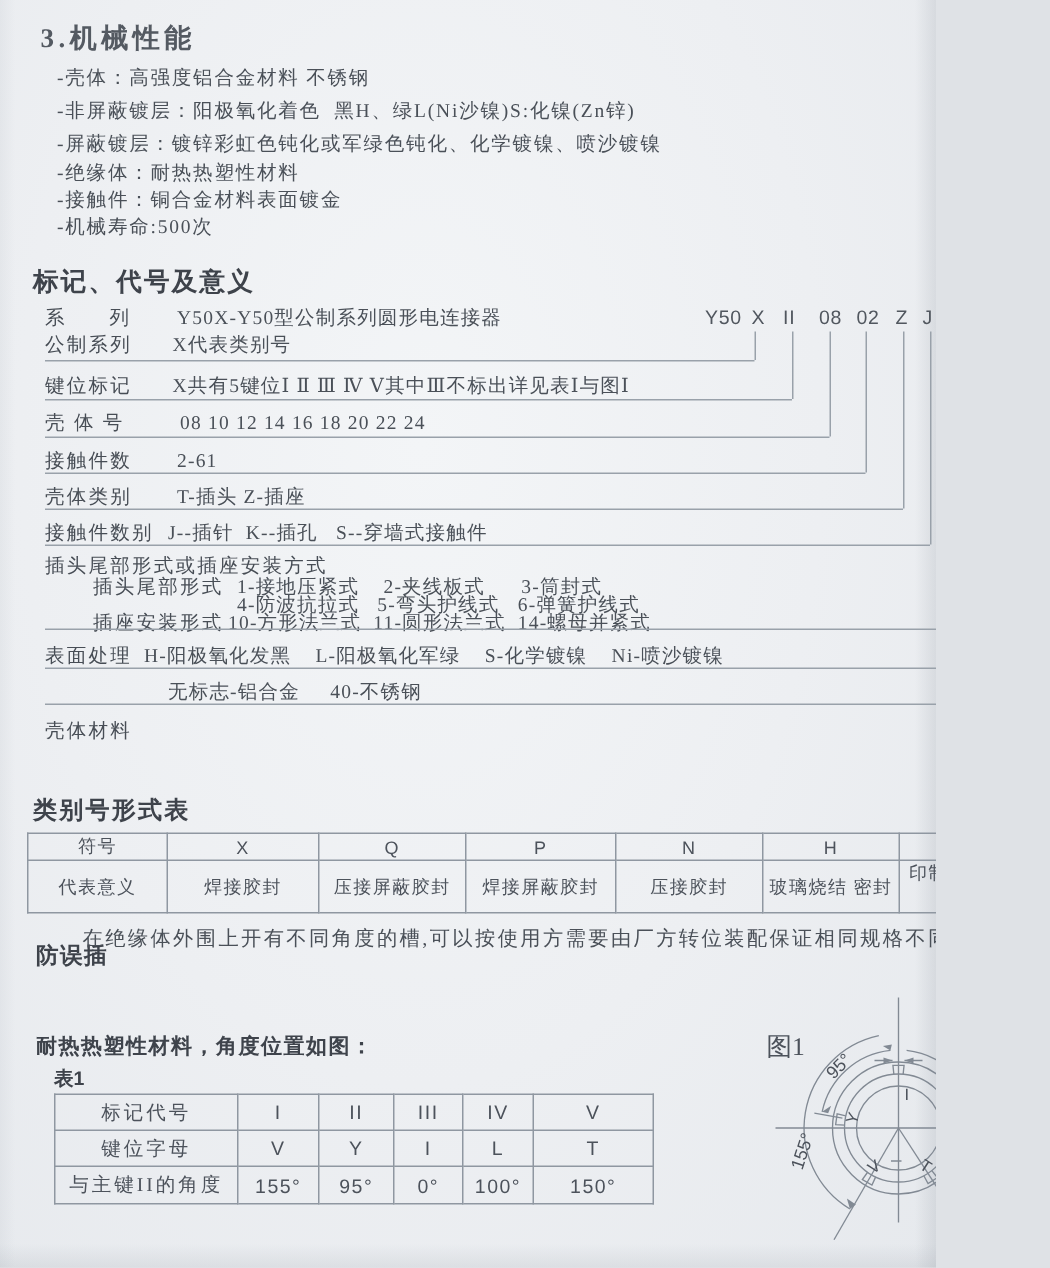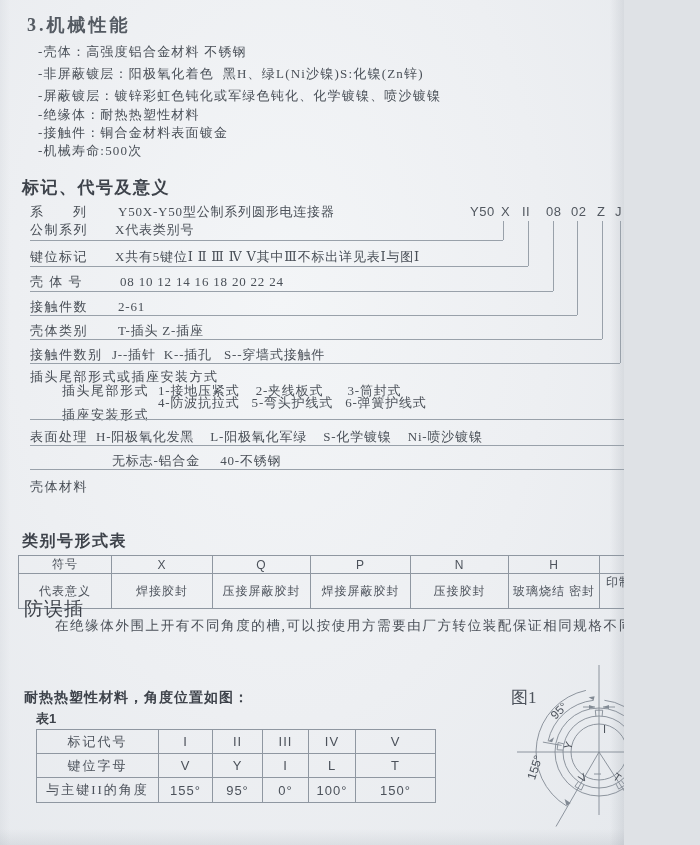--- a/index.html
+++ b/index.html
@@ -11,21 +11,21 @@
       linear-gradient(to left, rgba(130,138,148,.18) 0px, rgba(130,138,148,0) 14px),
       linear-gradient(to top, rgba(130,138,148,.14) 0px, rgba(130,138,148,0) 16px),
       radial-gradient(ellipse at 45% 35%, #f3f5f7 0%, #edeff2 55%, #e6e9ed 100%);
     font-family:"Liberation Serif","DejaVu Serif",serif;
     color:#4a5058;
   }
   .abs{position:absolute;line-height:1.25;white-space:pre;}
   .sans{font-family:"Liberation Sans","DejaVu Sans",sans-serif;}
   .h1{font-size:17px;font-weight:700;color:#3e434b;letter-spacing:1.5px;}
   .h2{font-size:16px;font-weight:700;color:#3e434b;letter-spacing:1.5px;}
-  .h3{font-size:19px;font-weight:400;color:#3e434b;letter-spacing:1px;}
+  .h3{font-size:15px;font-weight:700;color:#3e434b;letter-spacing:1px;margin-top:32px;}
   .body13{font-size:13px;letter-spacing:1.2px;color:#4a5058;}
   .rowlab{font-size:13px;letter-spacing:1.5px;color:#474d55;}
   .rowval{font-size:13px;letter-spacing:0.8px;color:#4a5058;}
   .codepart{font-size:13px;color:#51575f;font-family:"Liberation Sans","DejaVu Sans",sans-serif;letter-spacing:0.5px;}
   .rl{position:absolute;left:30px;border-top:1px solid #99a1aa;height:0;}
   .vl{position:absolute;width:0;border-left:1px solid #99a1aa;}
   table{border-collapse:collapse;table-layout:fixed;border-radius:23px;}
   .tbl td{border:1px solid #8f97a1;text-align:center;vertical-align:middle;
           font-size:12px;color:#4c525b;letter-spacing:1px;padding:0;}
   .tbl1 td{border:1px solid #8f97a1;text-align:center;vertical-align:middle;
@@ -76,20 +76,21 @@
   <div class="abs rowval" style="left:118px;top:323px;">T-插头 Z-插座</div>
 
   <div class="abs rowlab" style="left:30px;top:347px;">接触件数别</div>
   <div class="abs rowval" style="left:112px;top:347px;">J--插针  K--插孔   S--穿墙式接触件</div>
 
   <div class="abs rowlab" style="left:30px;top:369px;">插头尾部形式或插座安装方式</div>
   <div class="abs rowlab" style="left:62px;top:383px;">插头尾部形式</div>
   <div class="abs rowval" style="left:158px;top:383px;">1-接地压紧式    2-夹线板式      3-筒封式</div>
   <div class="abs rowval" style="left:158px;top:395px;">4-防波抗拉式   5-弯头护线式   6-弹簧护线式</div>
   <div class="abs rowlab" style="left:62px;top:407px;">插座安装形式</div>
+  <div class="abs rowval" style="left:152px;top:407px;">10-方形法兰式  11-圆形法兰式  14-螺母并紧式</div>
 
   <div class="abs rowlab" style="left:30px;top:429px;">表面处理</div>
   <div class="abs rowval" style="left:96px;top:429px;">H-阳极氧化发黑    L-阳极氧化军绿    S-化学镀镍    Ni-喷沙镀镍</div>
 
   <div class="abs rowlab" style="left:30px;top:479px;">壳体材料</div>
   <div class="abs rowval" style="left:112px;top:453px;">无标志-铝合金     40-不锈钢</div>
 
   <div class="rl" style="top:240px;width:473px;"></div>
   <div class="rl" style="top:266px;width:498px;"></div>
   <div class="rl" style="top:291px;width:523px;"></div>

